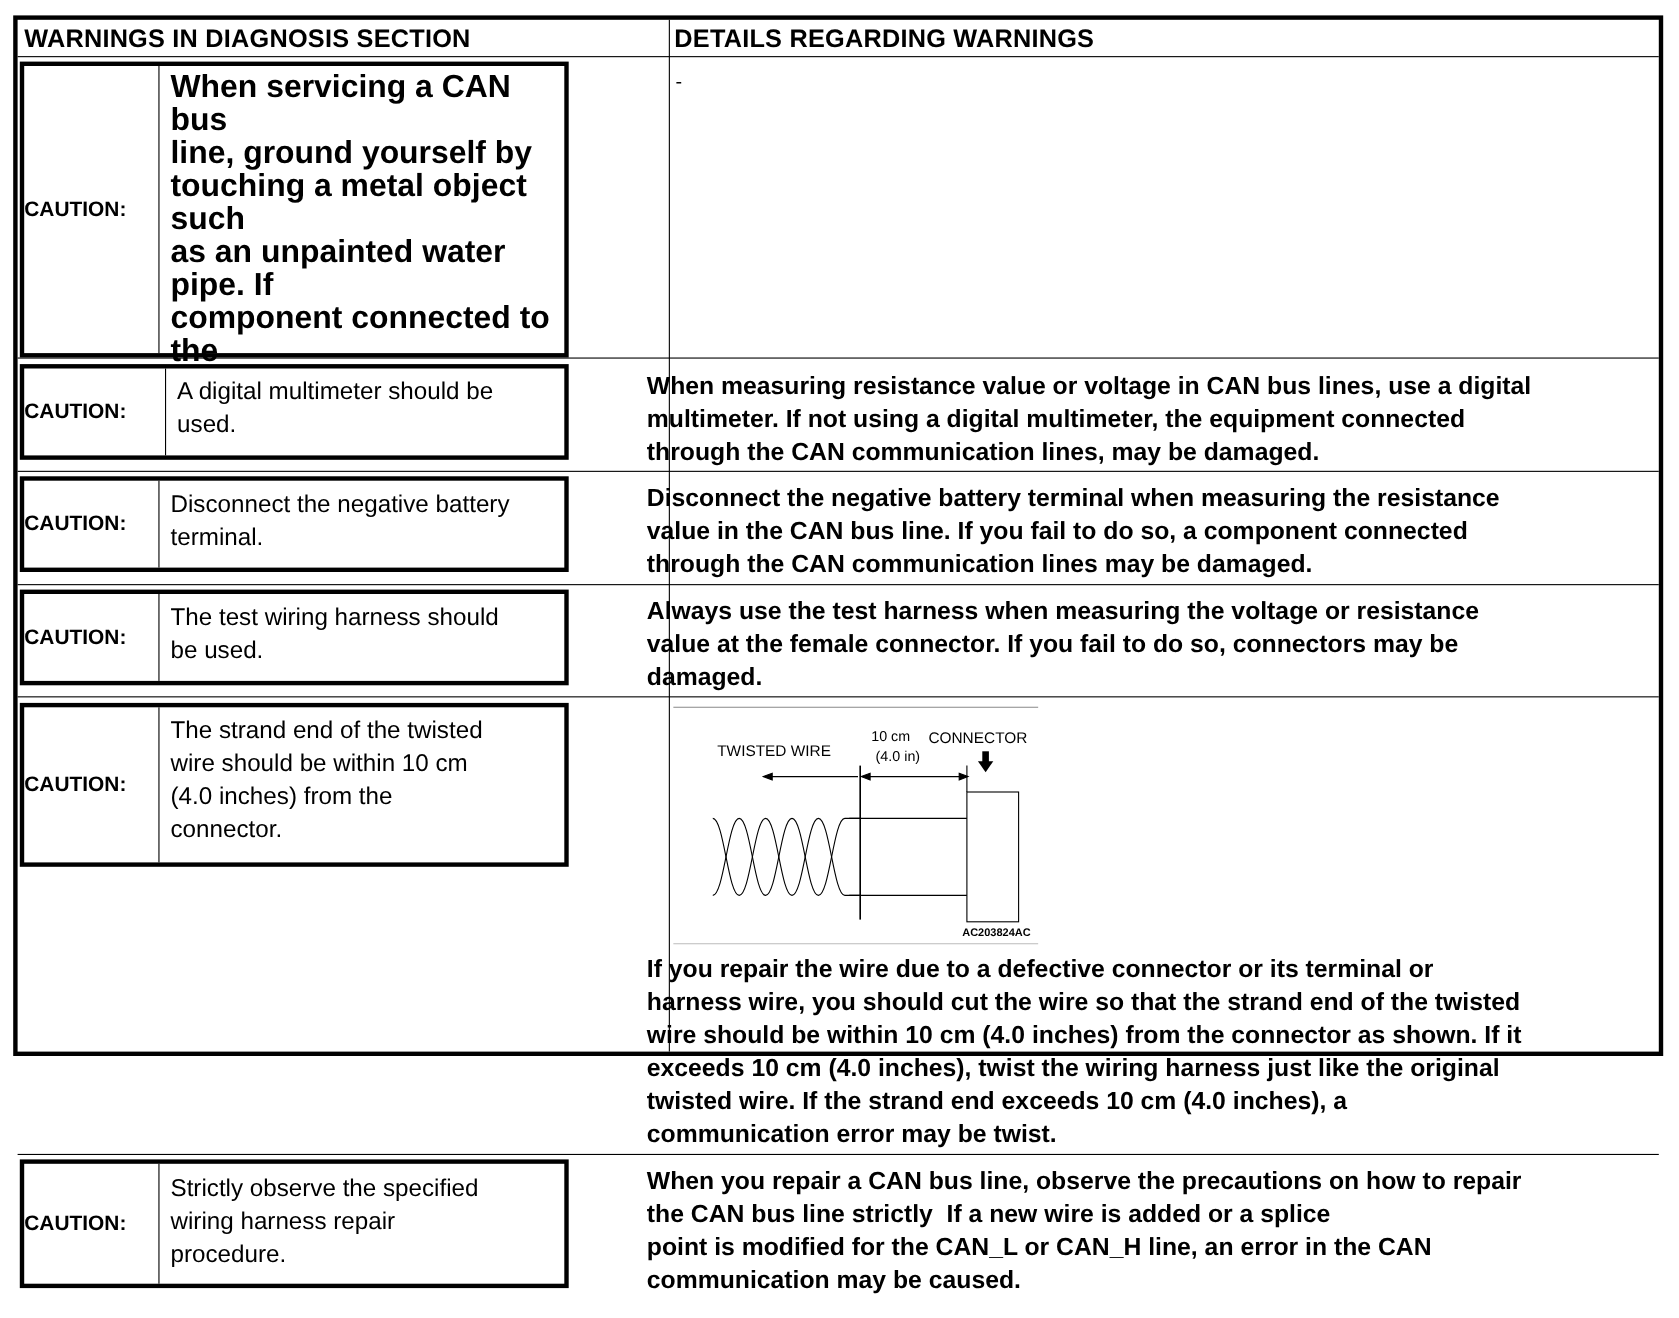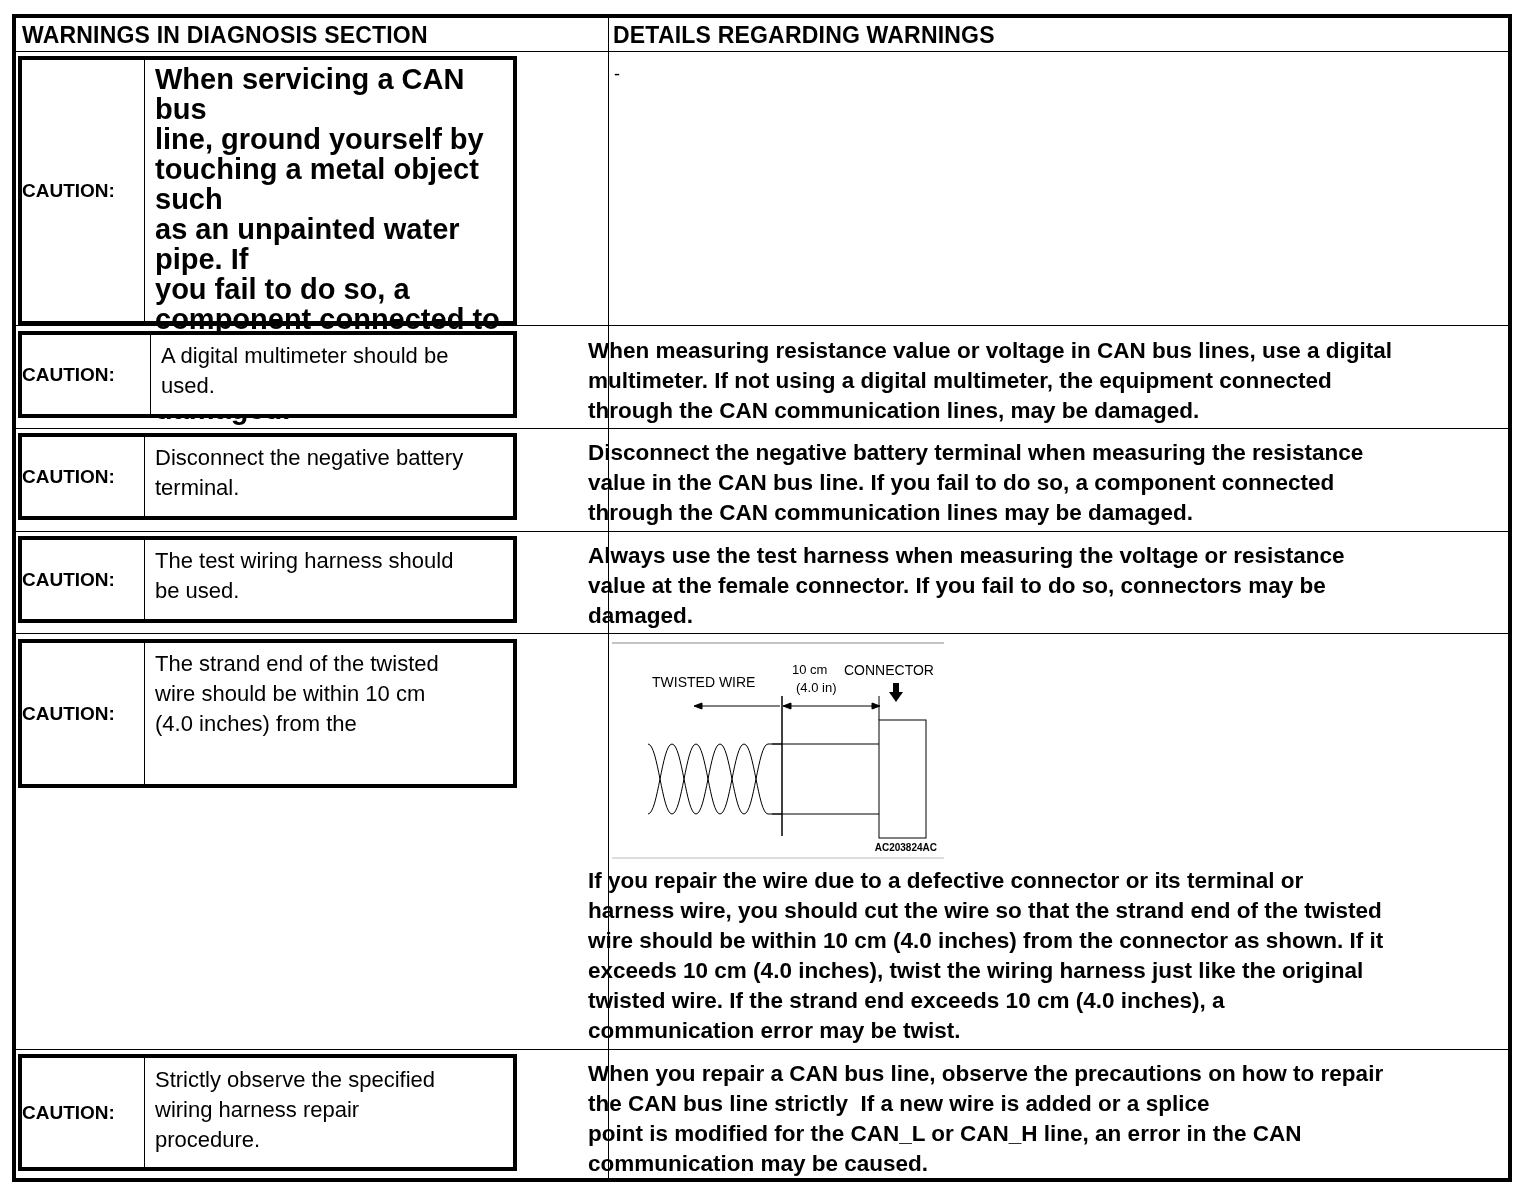--- a/index.html
+++ b/index.html
@@ -1,17 +1,17 @@
 <!DOCTYPE html>
 <html><head>
   <meta charset="utf-8">
   <style>
     html, body { margin: 0; padding: 0; background: #ffffff; }
     body { width: 1526px; height: 1198px; position: relative; overflow: hidden; font-family: "Liberation Sans", sans-serif; color: #000; }
-    .table { position: absolute; left: 12px; top: 14px; width: 1500px; height: 1168px; box-sizing: border-box; border: 4px solid #000; text-decoration: underline; }
+    .table { position: absolute; left: 12px; top: 14px; width: 1500px; height: 946px; box-sizing: border-box; border: 4px solid #000; text-decoration: underline; }
     .col-div { position: absolute; left: 592px; top: 0; bottom: 0; width: 1px; background: #000; }
     .hrule { position: absolute; left: 0; right: 0; height: 1px; background: #000; }
     .hdr { position: absolute; top: 4px; font-weight: bold; font-size: 23px; letter-spacing: 0.2px; }
     .caution { position: absolute; left: 2px; width: 499px; box-sizing: border-box; border: 4px solid #000; display: flex; background: #fff; }
     .caution .lbl { flex: 0 0 auto; display: flex; align-items: center; font-weight: bold; font-size: 19px; border-right: 1px solid #000; box-sizing: border-box; }
     .caution .txt { flex: 1; font-size: 22px; line-height: 30px; padding: 6px 8px 0 10px; }
     .caution .txt.bold { font-weight: bold; font-size: 29px; }
     .detail { position: absolute; left: 572px; right: 4px; font-weight: bold; font-size: 22.5px; line-height: 30px; }
     .dash { position: absolute; left: 598px; top: 46px; font-size: 18px; }
     .diagram { position: absolute; left: 596px; top: 622px; width: 332px; height: 220px; }
@@ -27,21 +27,20 @@
   <div class="hdr" style="left:597px;">DETAILS REGARDING WARNINGS</div>
   <div class="hrule" style="top:33px;"></div>
 
   <div class="caution" style="top:38px; height:269px;">
     <div class="lbl" style="width:123px;">CAUTION:</div>
     <div class="txt bold" style="padding-top:4px;">
       <div>When servicing a CAN bus</div>
       <div>line, ground yourself by</div>
       <div>touching a metal object such</div>
       <div>as an unpainted water pipe. If</div>
-      <div>you fail to do so, a</div>
       <div>component connected to the</div>
       <div>CAN bus fail may be</div>
       <div>damaged.</div>
     </div>
   </div>
   <div class="dash">-</div>
   <div class="hrule" style="top:307px;"></div>
 
   <div class="caution" style="top:313px; height:87px;">
     <div class="lbl" style="width:129px;">CAUTION:</div>
@@ -84,20 +83,21 @@
     <div>damaged.</div>
   </div>
   <div class="hrule" style="top:615px;"></div>
 
   <div class="caution" style="top:621px; height:149px;">
     <div class="lbl" style="width:123px;">CAUTION:</div>
     <div class="txt">
       <div>The strand end of the twisted</div>
       <div>wire should be within 10 cm</div>
       <div>(4.0 inches) from the</div>
+      <div>connector.</div>
     </div>
   </div>
 
   <div class="diagram">
     <svg width="332" height="220" viewBox="0 0 332 220" xmlns="http://www.w3.org/2000/svg">
       <line x1="0" y1="3" x2="332" y2="3" stroke="#888" stroke-width="1"></line>
       <line x1="0" y1="218" x2="332" y2="218" stroke="#bbb" stroke-width="1"></line>
       <text x="40" y="47" font-size="14" fill="#000">TWISTED WIRE</text>
       <text x="180" y="34" font-size="13" fill="#000">10 cm</text>
       <text x="184" y="52" font-size="13" fill="#000">(4.0 in)</text>

